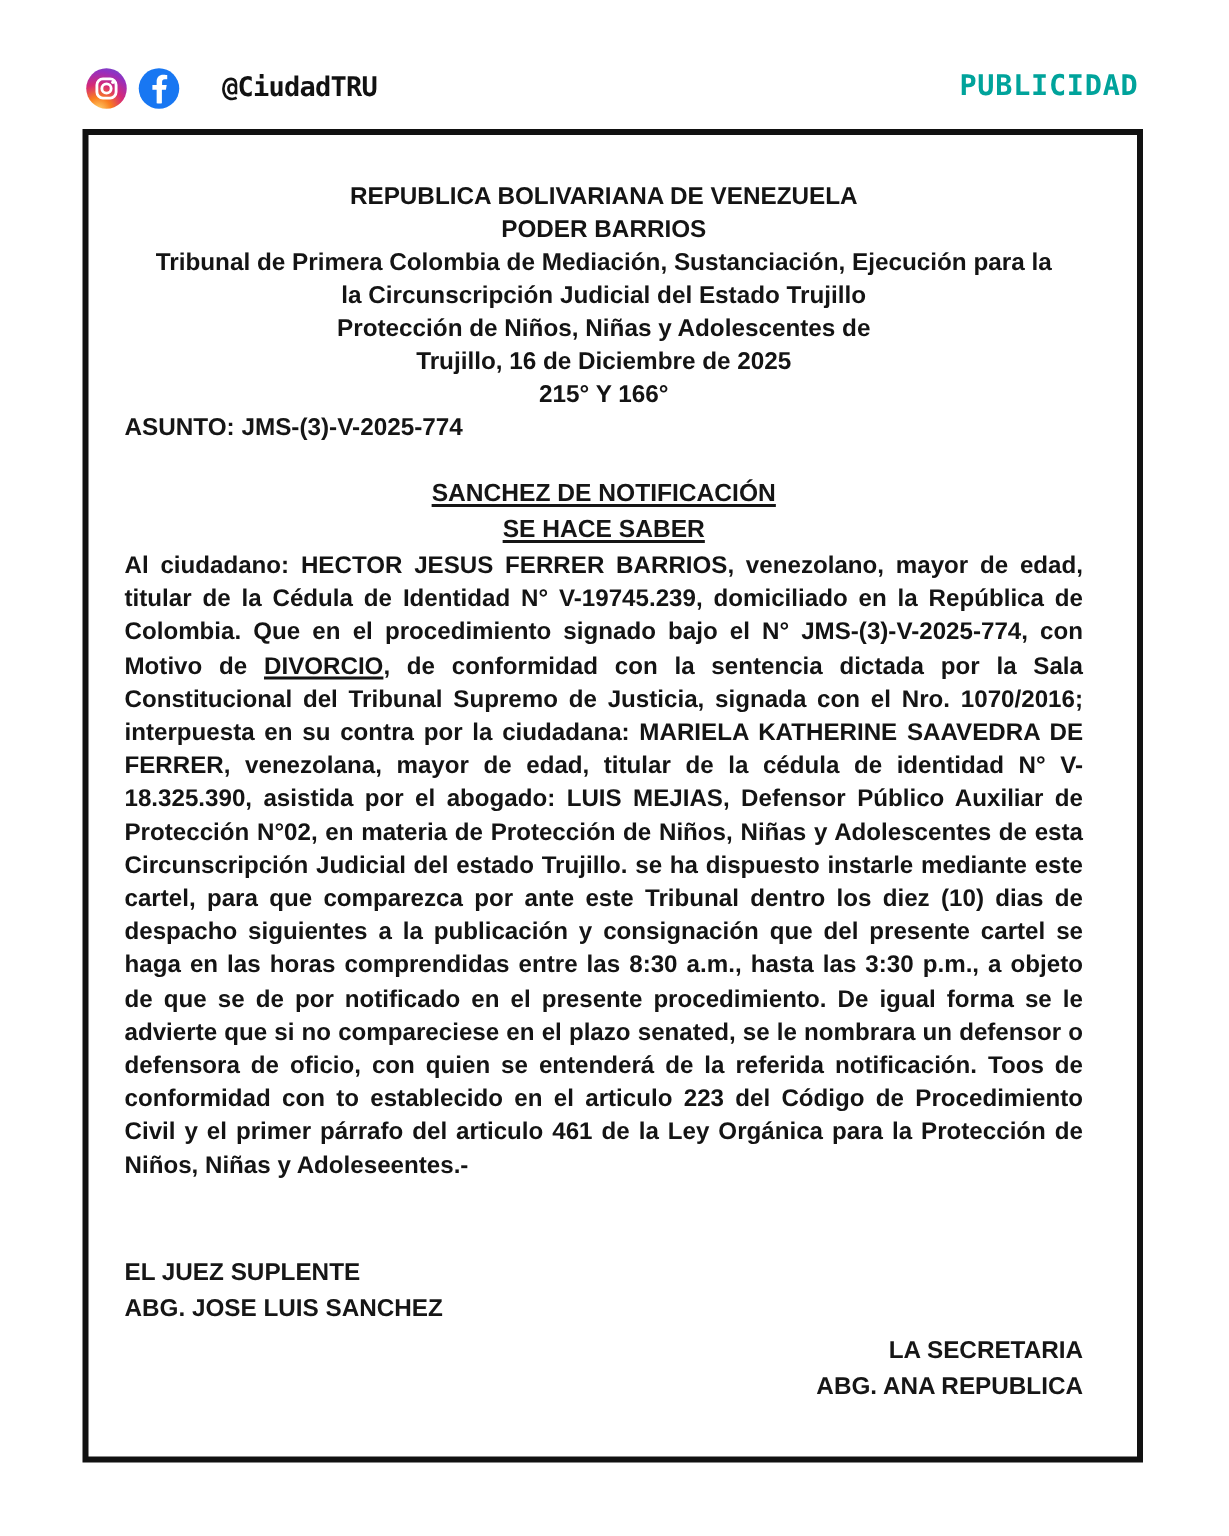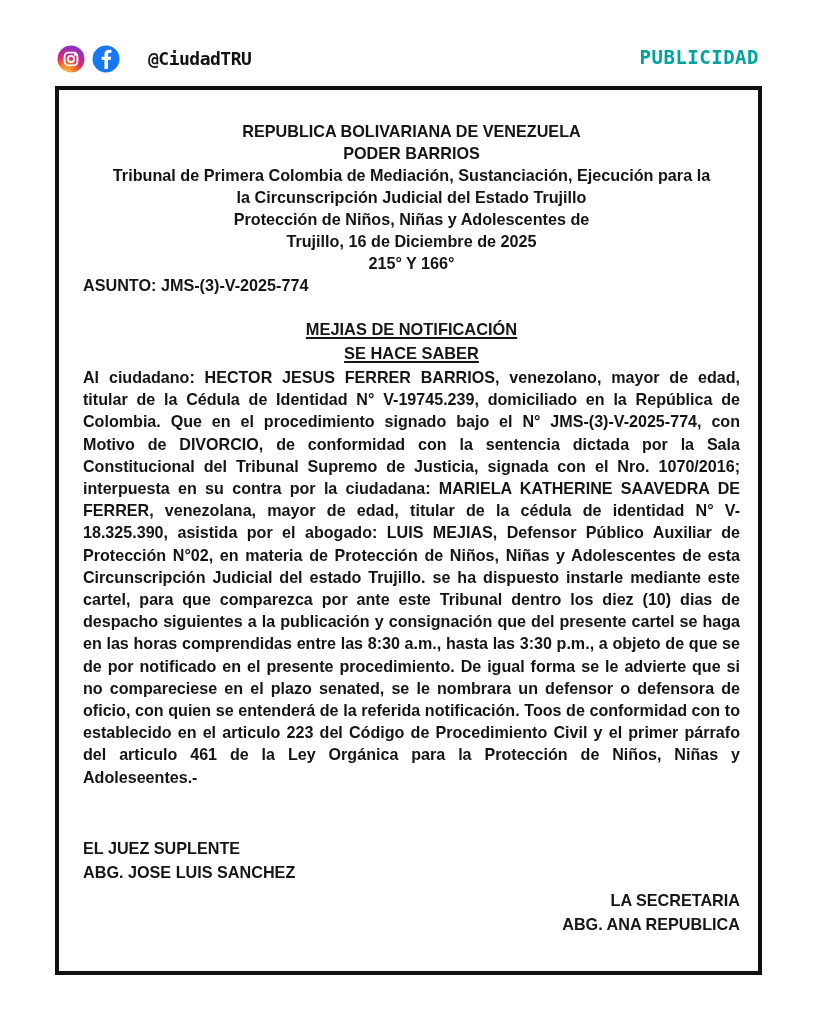--- a/index.html
+++ b/index.html
@@ -62,21 +62,21 @@
     white-space: nowrap;
   }
 
   
   .doc-frame {
     position: absolute;
     left: 55px; top: 86px;
     width: 707px; height: 889px;
     border: 4px solid #111111;
     background: #ffffff;
-    padding: 30px 18px 0 24px;
+    padding: 30px 36px 0 24px;
     font-weight: bold;
   }
   .doc-header { text-align: center; }
   .doc-header div {
     font-size: 16.2px;
     line-height: 22px;
     color: #141414;
   }
   .asunto-line {
     text-align: left;
@@ -96,20 +96,21 @@
     text-underline-offset: 2px;
   }
   .body-par {
     margin-top: 1px;
     text-align: justify;
     font-size: 16.1px;
     line-height: 22.2px;
     color: #141414;
   }
   .body-par .u {
+    text-decoration: underline;
     text-decoration-thickness: 2px;
     text-underline-offset: 2px;
   }
   .sig-left {
     margin-top: 48px;
     text-align: left;
     font-size: 16.2px;
     line-height: 24px;
   }
   .sig-right {
@@ -159,21 +160,21 @@
       <div>Tribunal de Primera Colombia de Mediación, Sustanciación, Ejecución para la</div>
       <div>la Circunscripción Judicial del Estado Trujillo</div>
       <div>Protección de Niños, Niñas y Adolescentes de</div>
       <div>Trujillo, 16 de Diciembre de 2025</div>
       <div>215° Y 166°</div>
     </div>
 
   <div class="asunto-line">ASUNTO: JMS-(3)-V-2025-774</div>
 
   <div class="title-block">
-    <div>MEJIAS DE NOTIFICACIÓN</div>
+    <div>SANCHEZ DE NOTIFICACIÓN</div>
     <div>SE HACE SABER</div>
   </div>
 
   <p class="body-par"><span>Al ciudadano: HECTOR JESUS FERRER BARRIOS, venezolano, mayor de edad, titular de la Cédula de Identidad N° V-19745.239, domiciliado en la República de Colombia. Que en el procedimiento signado bajo el N° JMS-(3)-V-2025-774, con Motivo de </span><span class="u">DIVORCIO</span><span>, de conformidad con la sentencia dictada por la Sala Constitucional del Tribunal Supremo de Justicia, signada con el Nro. 1070/2016; interpuesta en su contra por la ciudadana: MARIELA KATHERINE SAAVEDRA DE FERRER, venezolana, mayor de edad, titular de la cédula de identidad N° V-18.325.390, asistida por el abogado: LUIS MEJIAS, Defensor Público Auxiliar de Protección N°02, en materia de Protección de Niños, Niñas y Adolescentes de esta Circunscripción Judicial del estado Trujillo. se ha dispuesto instarle mediante este cartel, para que comparezca por ante este Tribunal dentro los diez (10) dias de despacho siguientes a la publicación y consignación que del presente cartel se haga en las horas comprendidas entre las 8:30 a.m., hasta las 3:30 p.m., a objeto de que se de por notificado en el presente procedimiento. De igual forma se le advierte que si no compareciese en el plazo senated, se le nombrara un defensor o defensora de oficio, con quien se entenderá de la referida notificación. Toos de conformidad con to establecido en el articulo 223 del Código de Procedimiento Civil y el primer párrafo del articulo 461 de la Ley Orgánica para la Protección de Niños, Niñas y Adoleseentes.-</span></p>
 
   <div class="sig-left">
     <div>EL JUEZ SUPLENTE</div>
     <div>ABG. JOSE LUIS SANCHEZ</div>
   </div>
 

